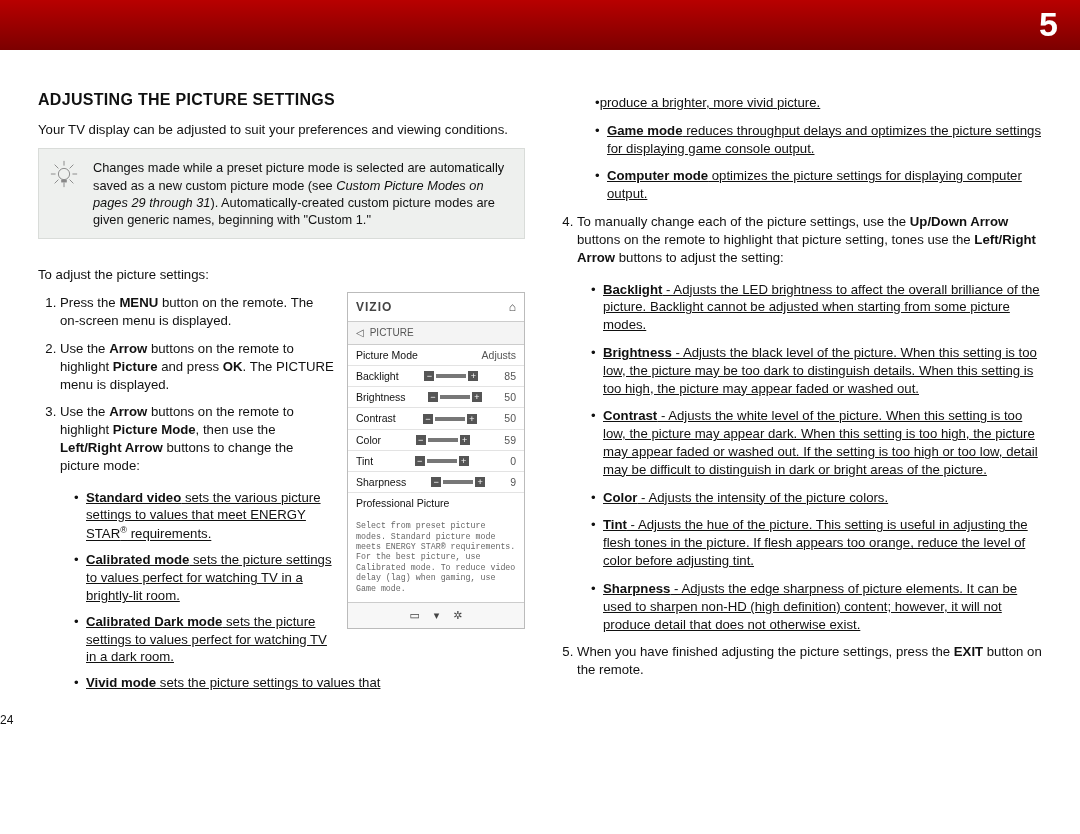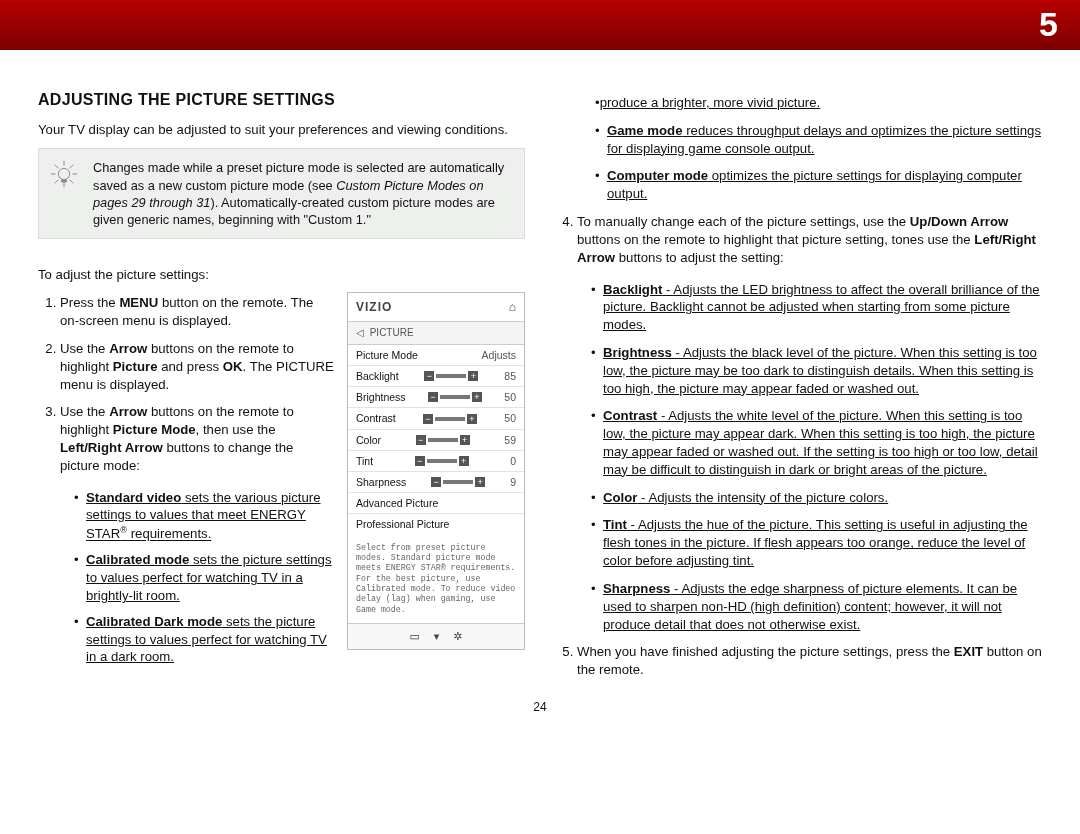--- a/index.html
+++ b/index.html
@@ -25,21 +25,21 @@
   .osd-home { font-size:12px; color:#444; }
   .osd-sub { display:flex; align-items:center; gap:6px; padding:4px 8px; background:#f4f4f4; border-bottom:1px solid #ccc; font-size:10px; color:#555; }
   .osd-row { display:flex; align-items:center; justify-content:space-between; padding:3px 8px; border-bottom:1px solid #e3e3e3; }
   .osd-row.last { border-bottom:none; }
   .osd-val { color:#555; }
   .slider { display:flex; align-items:center; gap:2px; }
   .slider .btn { width:10px; height:10px; background:#555; color:#fff; font-size:9px; line-height:10px; text-align:center; }
   .slider .bar { width:30px; height:4px; background:#777; }
   .osd-note { padding:8px; font-size:8.3px; color:#666; line-height:1.25;font-family:Liberation Mono, monospace; }
   .osd-bottom { display:flex; justify-content:center; gap:14px; padding:5px 0; border-top:1px solid #ccc; background:#f7f7f7; font-size:11px; color:#444; }
-  .pagenum { text-align:center; font-size:12px; padding-top:10px; clear:both;}
+  .pagenum { text-align:left; font-size:12px; padding-top:10px; clear:both;}
   .col2top { margin-top:4px; }
   .right-col ul.sub > li { margin-bottom:10px; }
   .justify { text-align: justify; }
   sup { font-size:0.7em; }
 </style>
 </head>
 <body>
 
 <div class="topbar">
   <div class="num">5</div>
@@ -131,42 +131,40 @@
         </div>
       <div class="osd-row">
           <span>Sharpness</span>
           <span class="slider">
             <span class="btn">−</span>
             <span class="bar"></span>
             <span class="btn">+</span>
           </span>
           <span class="osd-val">9</span>
         </div>
-      <div class="osd-row">
-          <span>Advanced Picture</span>
-        </div>
       <div class="osd-row last">
           <span>Professional Picture</span>
         </div>
       <div class="osd-note">Select from preset picture modes. Standard picture mode meets ENERGY STAR® requirements. For the best picture, use Calibrated mode. To reduce video delay (lag) when gaming, use Game mode.</div>
       <div class="osd-bottom">
         <span>▭</span>
         <span>▾</span>
         <span>✲</span>
       </div>
     </div>
 
     <ol class="main">
       <li><span>Press the </span><b>MENU</b><span> button on the remote. The on-screen menu is displayed.</span></li>
       <li><span>Use the </span><b>Arrow</b><span> buttons on the remote to highlight </span><b>Picture</b><span> and press </span><b>OK</b><span>. The PICTURE menu is displayed.</span></li>
       <li><span>Use the </span><b>Arrow</b><span> buttons on the remote to highlight </span><b>Picture Mode</b><span>, then use the </span><b>Left/Right Arrow</b><span> buttons to change the picture mode:</span>
         <ul class="sub">
           <li><b>Standard video</b><span> sets the various picture settings to values that meet ENERGY STAR</span><sup>®</sup><span> requirements.</span></li>
           <li><b>Calibrated mode</b><span> sets the picture settings to values perfect for watching TV in a brightly-lit room.</span></li>
           <li><b>Calibrated Dark mode</b><span> sets the picture settings to values perfect for watching TV in a dark room.</span></li>
+          <li><b>Vivid mode</b><span> sets the picture settings to values that</span></li>
         </ul>
       </li>
     </ol>
   </div>
 
   <div class="col right-col">
     <div class="col2top">
       <ul class="sub" style="padding-left:40px;">
         <li style="list-style:none; padding-left:0;"><span style="visibility:hidden">•</span><span>produce a brighter, more vivid picture.</span></li>
         <li><b>Game mode</b><span> reduces throughput delays and optimizes the picture settings for displaying game console output.</span></li>

